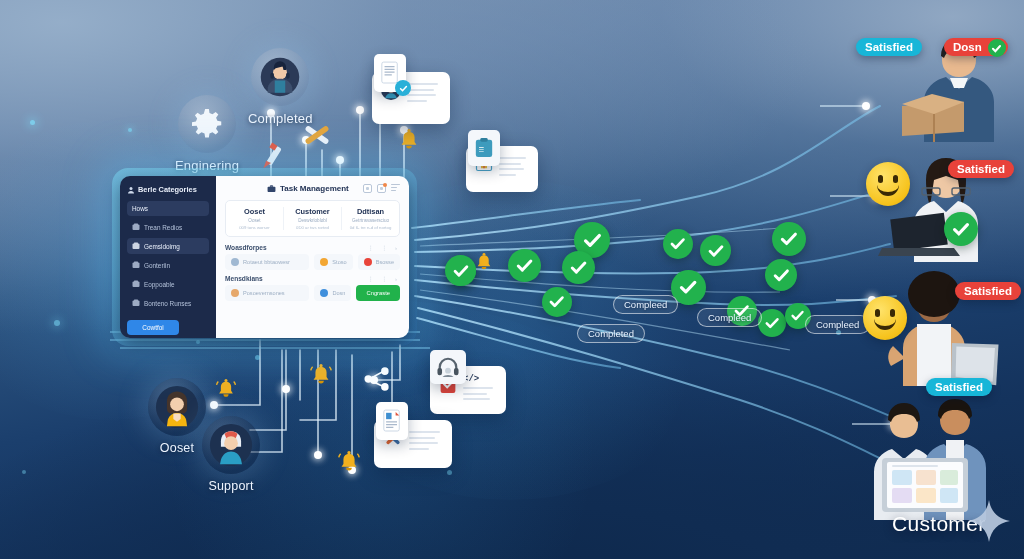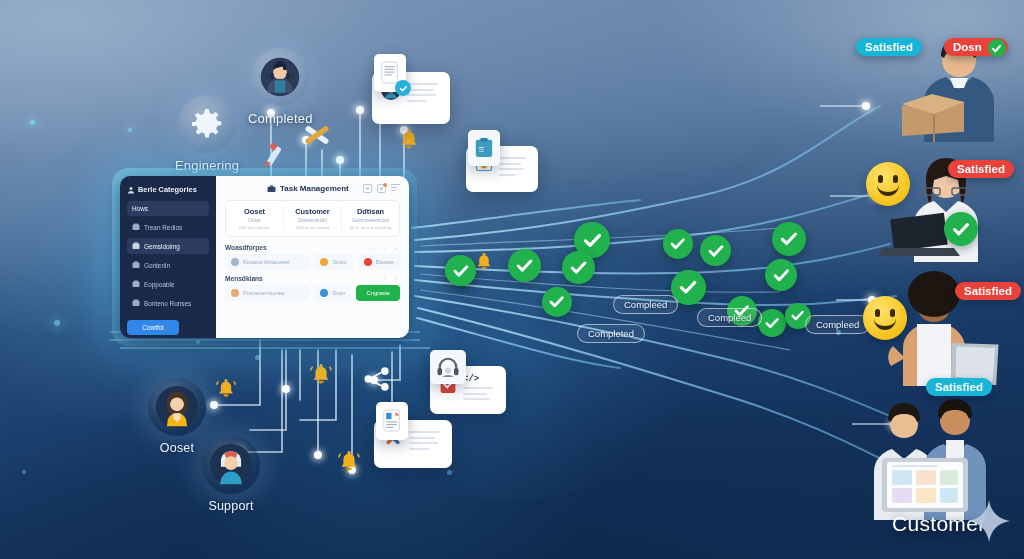--- a/index.html
+++ b/index.html
@@ -246,21 +246,21 @@
         <circle cx="24" cy="24" r="23" fill="#1d3150"></circle>
         <path d="M13 18c0-7 5-11 11-11s11 4 11 11v8c0 3-2 5-4 5H17c-2 0-4-2-4-5z" fill="#45342b"></path>
         <circle cx="24" cy="21" r="7.5" fill="#f3cfae"></circle>
         <path d="M14 38c1.6-5 5.4-7.5 10-7.5S32.4 33 34 38l1 7H13z" fill="#f5b50f"></path>
         <path d="M20 31h8v6l-4 3-4-3z" fill="#f8ddc2"></path>
       </svg>
     </div>
     <div class="lbl">Ooset</div>
   </div>
 
-  <div class="node small" style="left:202px;top:436px;">
+  <div class="node small" style="left:202px;top:416px;">
     <div class="puck" style="background:radial-gradient(circle at 40% 32%, rgba(255,255,255,.16), rgba(20,45,80,.5) 70%);">
       <svg viewBox="0 0 48 48" width="44" height="44">
         <circle cx="24" cy="24" r="23" fill="#1d3150"></circle>
         <path d="M13 20c0-7 5-11 11-11s11 4 11 11v6H13z" fill="#e9eef5"></path>
         <path d="M17 12c3-4 11-4 14 0l-2 5H19z" fill="#e05a4a"></path>
         <circle cx="24" cy="22" r="7.5" fill="#f3cfae"></circle>
         <path d="M13 40c2-6 6-9 11-9s9 3 11 9l1 5H12z" fill="#2a9ec4"></path>
       </svg>
     </div>
     <div class="lbl">Support</div>

